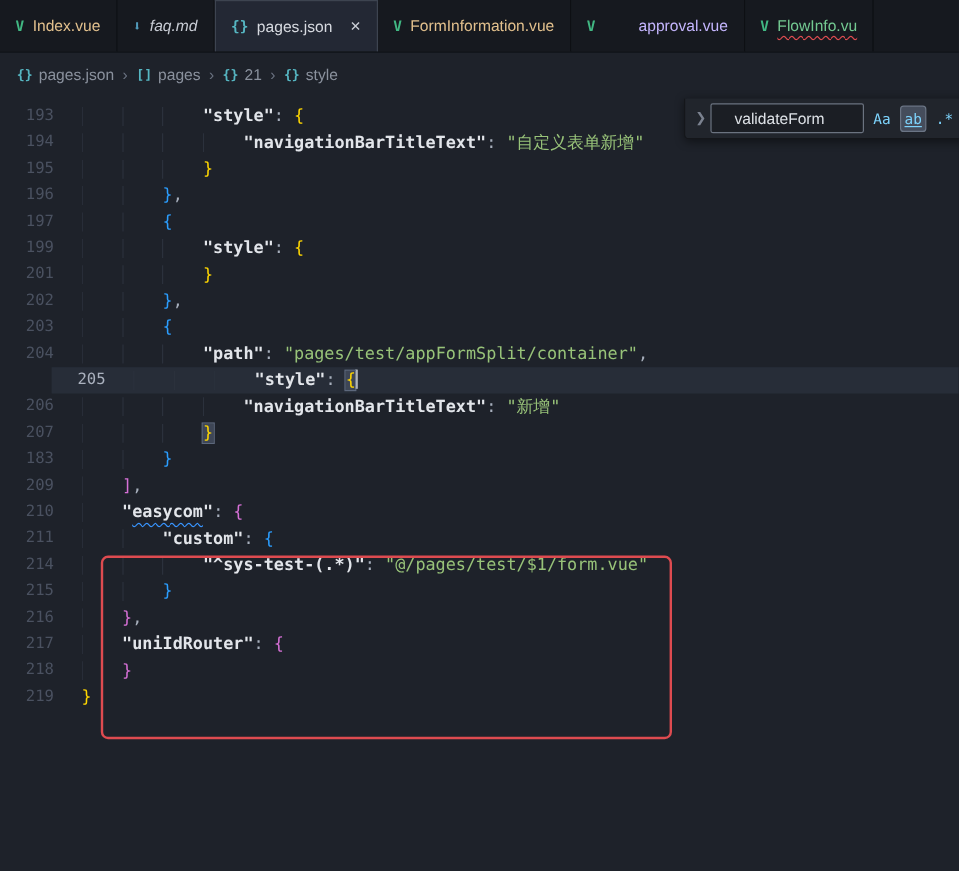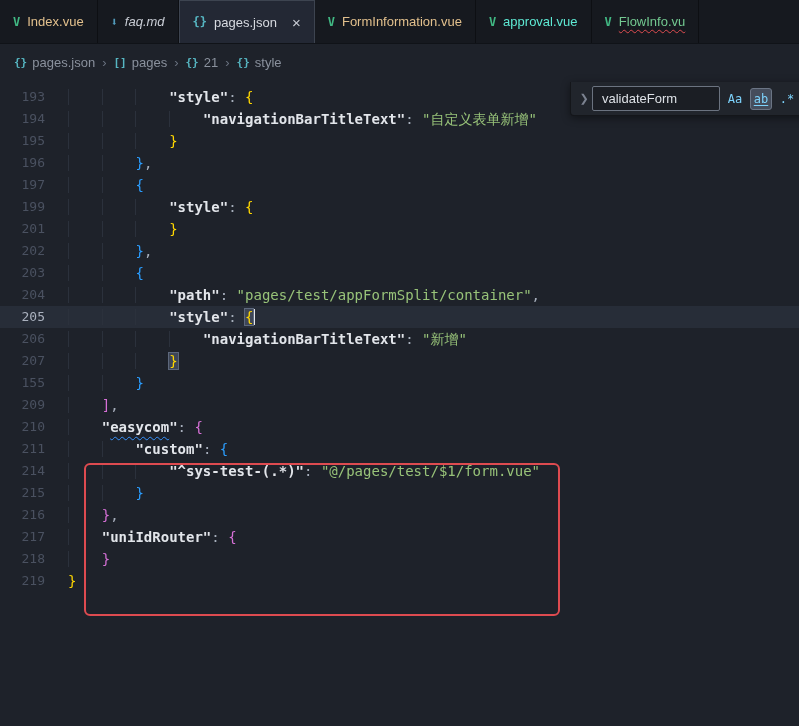--- a/index.html
+++ b/index.html
@@ -34,21 +34,21 @@
   .bc-item { display:flex; align-items:center; gap:5px; cursor:pointer; }
   .bc-icon { font-family:"DejaVu Sans Mono", monospace; font-size:11px; font-weight:bold; color:#56b6c2; }
   .bc-sep { color:#6a7280; font-size:13px; }
 
   
   .editor { position:relative; height:646px; background:#1e222a; padding-top:6px; }
   .line {
     display:flex; height:22px; line-height:22px;
     font-family:"DejaVu Sans Mono", monospace; font-size:14px;
   }
-  .line.current { background:#272d38; }
+  .line.current { background:#272d38;margin-left:43px; }
   .num {
     flex:none; width:68px; padding-right:23px; text-align:right;
     color:#4a5160; font-size:13px;
   }
   .line.current .num { color:#aab1be; }
   .code { white-space:pre; }
 
   .tk.i  { box-shadow: inset 1px 0 0 #2b313c; }
   .tk.k  { color:#e2e5ea; font-weight:600; }
   .tk.kw { color:#e2e5ea; font-weight:600; text-decoration:underline wavy #3794ff; text-decoration-thickness:1px; text-underline-offset:4px; }
@@ -75,21 +75,21 @@
   .find {
     position:absolute; top:2px; left:570px; width:250px; height:34px;
     background:#21252c; border:1px solid #14161a; border-top:none;
     border-radius:0 0 4px 4px; display:flex; align-items:center;
     padding:0 5px; box-shadow:0 2px 8px rgba(0,0,0,.45); z-index:10;
   }
   .find .chev { color:#7b8290; font-size:11px; width:16px; text-align:center; cursor:pointer; flex:none; }
   .find input {
     width:128px; height:25px; background:#1b1e24; border:1px solid #6b7380;
     border-radius:2px; color:#dde1e6; font-family:"Liberation Sans", sans-serif;
-    font-size:13px; padding:0 9px; outline:none; flex:none;
+    font-size:13px; padding:0 19px; outline:none; flex:none;
   }
   .fopt {
     width:22px; height:22px; margin-left:4px; flex:none;
     display:flex; align-items:center; justify-content:center;
     border-radius:3px; color:#7dd3fc; font-size:12px; cursor:pointer;
     font-family:"DejaVu Sans Mono", monospace; border:1px solid transparent;
   }
   .fopt.active { background:#454d5c; border-color:#6b7585; }
   .fopt.ww { text-decoration:underline; text-underline-offset:2px; }
 </style>
@@ -109,21 +109,21 @@
       <span class="ticon" style="color: rgb(86, 182, 194);">{}</span>
       <span style="color: rgb(215, 218, 224);">pages.json</span>
       <span class="close">×</span>
     </div>
     <div class="tab">
       <span class="ticon" style="color: rgb(65, 184, 131);">V</span>
       <span style="color: rgb(226, 192, 141);">FormInformation.vue</span>
     </div>
     <div class="tab">
       <span class="ticon" style="color: rgb(65, 184, 131);">V</span>
-      <span style="color: #5eead4;">approval.vue</span>
+      <span style="color: #c4b5fd; margin-left: 29px;">approval.vue</span>
     </div>
     <div class="tab">
       <span class="ticon" style="color: rgb(65, 184, 131);">V</span>
       <span style="color: rgb(115, 201, 145); text-decoration: underline 1px wavy rgb(222, 75, 80); text-underline-offset: 3px;">FlowInfo.vu</span>
     </div>
   </div>
 
 <div class="breadcrumb" id="breadcrumb">
     <span class="bc-item">
       <span class="bc-icon">{}</span>
@@ -194,21 +194,21 @@
       </div>
       <div class="line">
         <span class="num">206</span>
         <span class="code"><span class="tk i">    </span><span class="tk i">    </span><span class="tk i">    </span><span class="tk i">    </span><span class="tk k">"navigationBarTitleText"</span><span class="tk p">: </span><span class="tk s">"新增"</span></span>
       </div>
       <div class="line">
         <span class="num">207</span>
         <span class="code"><span class="tk i">    </span><span class="tk i">    </span><span class="tk i">    </span><span class="tk b1 bm">}</span></span>
       </div>
       <div class="line">
-        <span class="num">155</span>
+        <span class="num">183</span>
         <span class="code"><span class="tk i">    </span><span class="tk i">    </span><span class="tk b3">}</span></span>
       </div>
       <div class="line">
         <span class="num">209</span>
         <span class="code"><span class="tk i">    </span><span class="tk b2">]</span><span class="tk p">,</span></span>
       </div>
       <div class="line">
         <span class="num">210</span>
         <span class="code"><span class="tk i">    </span><span class="tk k">"</span><span class="tk kw">easycom</span><span class="tk k">"</span><span class="tk p">: </span><span class="tk b2">{</span></span>
       </div>

